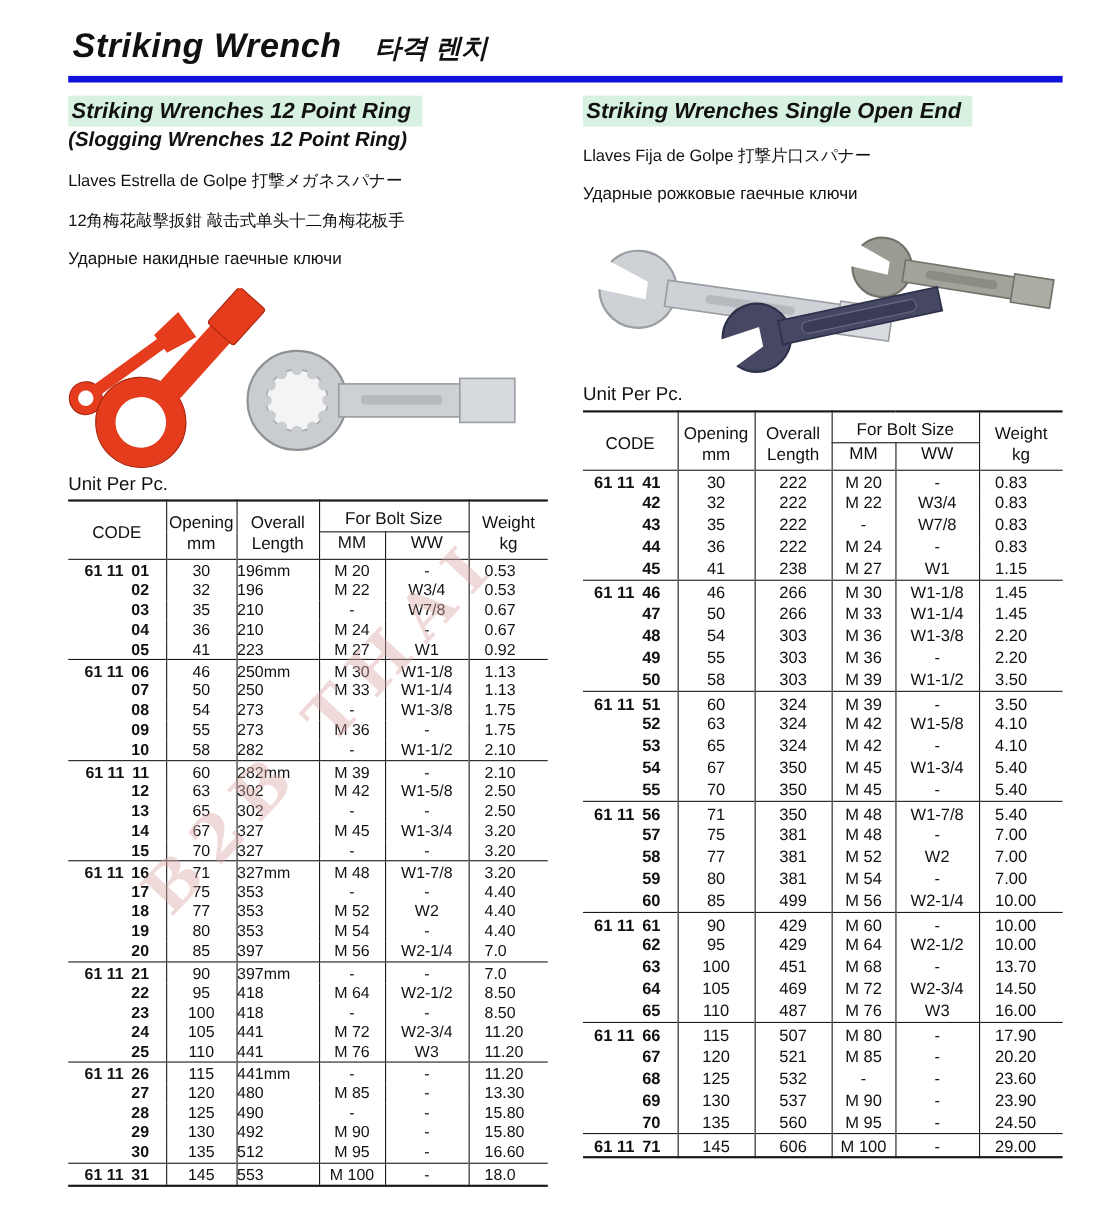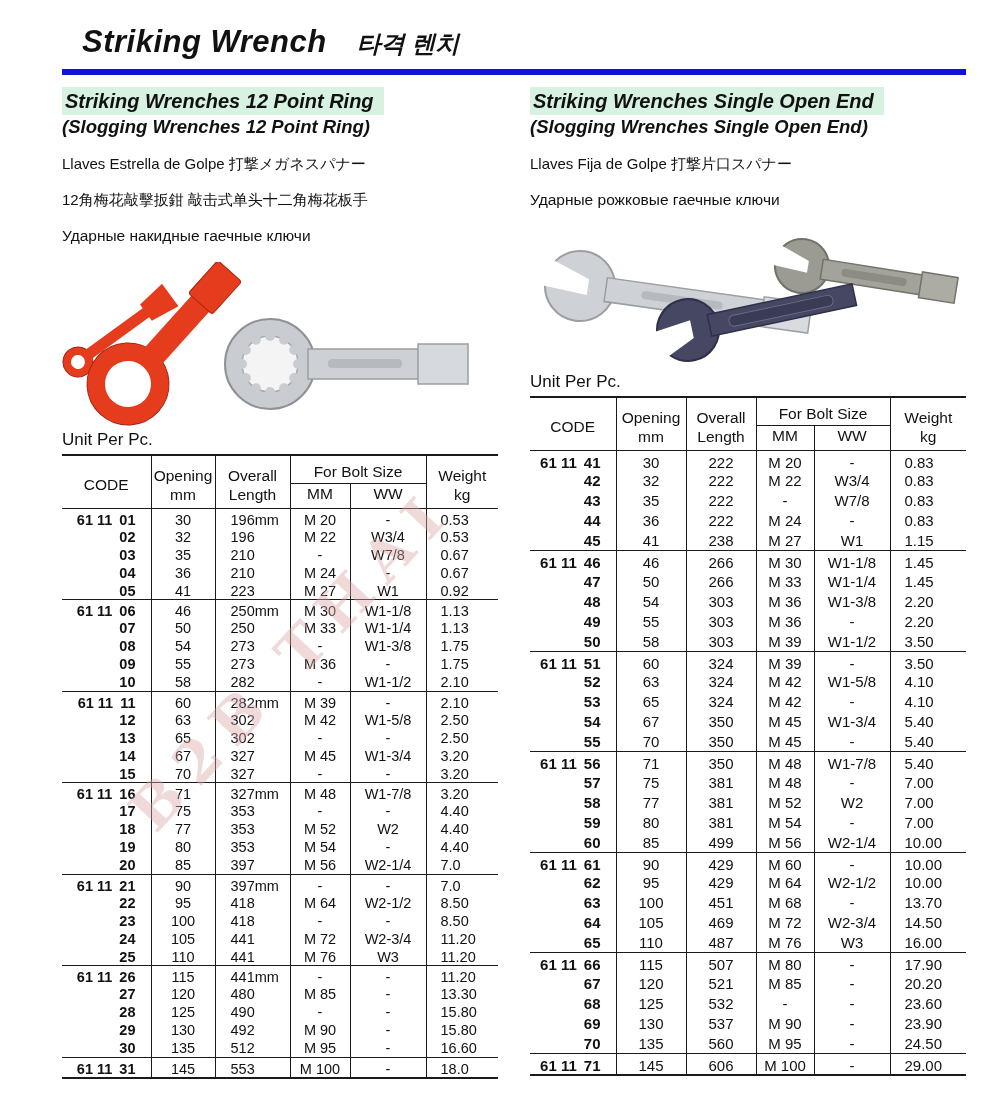--- a/index.html
+++ b/index.html
@@ -9,21 +9,21 @@
     --watermark-pink:#dba6a6;
     --line:#1a1a1a;
   }
   *{box-sizing:border-box;}
   html,body{margin:0;padding:0;}
   body{
     width:996px;height:1098px;overflow:hidden;background:#fff;color:#111;
     font-family:"Liberation Sans", sans-serif;position:relative;
   }
   .page{padding:24px 28px 0 62px;position:relative;}
-  .title-row{display:flex;align-items:baseline;gap:30px;margin-left:20px;}
+  .title-row{display:flex;align-items:baseline;gap:30px;margin-left:4px;}
   .title-en{font-size:31px;font-weight:bold;font-style:italic;letter-spacing:.5px;}
   .title-ko{font-size:24px;font-weight:bold;font-style:italic;}
   .blue-rule{height:6px;background:var(--rule-blue);margin:9px 2px 12px 0;}
   .cols{display:flex;gap:32px;}
   .col{width:436px;position:relative;}
   .hl{
     display:inline-block;background:var(--heading-highlight);
     font-size:20px;font-weight:bold;font-style:italic;line-height:1.15;
     margin:0;padding:3px 10px 2px 3px;white-space:nowrap;
   }
@@ -44,21 +44,21 @@
   th,td{border-left:1.5px solid var(--line);border-right:1.5px solid var(--line);}
   tr>*:first-child{border-left:none;}
   tr>*:last-child{border-right:none;}
   th.th-bolt{border-bottom:1.5px solid var(--line);padding-bottom:2px;}
   tbody tr.group-start td{border-top:1.5px solid var(--line);padding-top:3px;}
   tbody tr:first-child td{border-top:none;}
   td{font-size:14.5px;height:18px;text-align:center;vertical-align:middle;}
   .sec-right td{font-size:15px;height:20px;}
   td.code-cell{text-align:right;padding-right:15px;font-weight:bold;white-space:nowrap;}
   td.code-cell .cp{margin-right:7px;}
-  .sec-left td.length-cell{text-align:left;padding-left:15px;}
+  .sec-left td.length-cell{text-align:left;}
   td.weight-cell{text-align:left;padding-left:14px;}
   .watermark{
     position:absolute;left:116px;top:798px;z-index:3;pointer-events:none;
     font-family:"DejaVu Serif", serif;font-size:58px;font-weight:bold;
     letter-spacing:14px;color:var(--watermark-pink);opacity:.42;
     transform:rotate(-47deg);transform-origin:left top;white-space:nowrap;
   }
 </style>
 </head>
 <body>
@@ -395,21 +395,20 @@
               <td class="bolt-mm-cell">M 100</td>
               <td class="bolt-ww-cell">-</td>
               <td class="weight-cell">18.0</td>
             </tr>
           </tbody>
       </table>
     </section>
 
     <section class="col sec-right">
       <h2 class="hl">Striking Wrenches Single Open End</h2>
-      <div class="subheading">(Slogging Wrenches Single Open End)</div>
       <p class="lang">Llaves Fija de Golpe 打撃片口スパナー</p>
       <p class="lang ru">Ударные рожковые гаечные ключи</p>
 
       <div class="img-area right-img">
         <svg width="436" height="146" viewBox="0 0 436 146">
 
           <g transform="translate(50,60) rotate(8)">
             <circle cx="0" cy="0" r="35" fill="#ced2d6" stroke="#9a9ea2" stroke-width="2"></circle>
             <polygon points="-46,-28 8,-8 8,8 -46,4" fill="#ffffff"></polygon>
             <rect x="26" y="-12" width="166" height="24" fill="#ced2d6" stroke="#9a9ea2" stroke-width="1.5"></rect>

